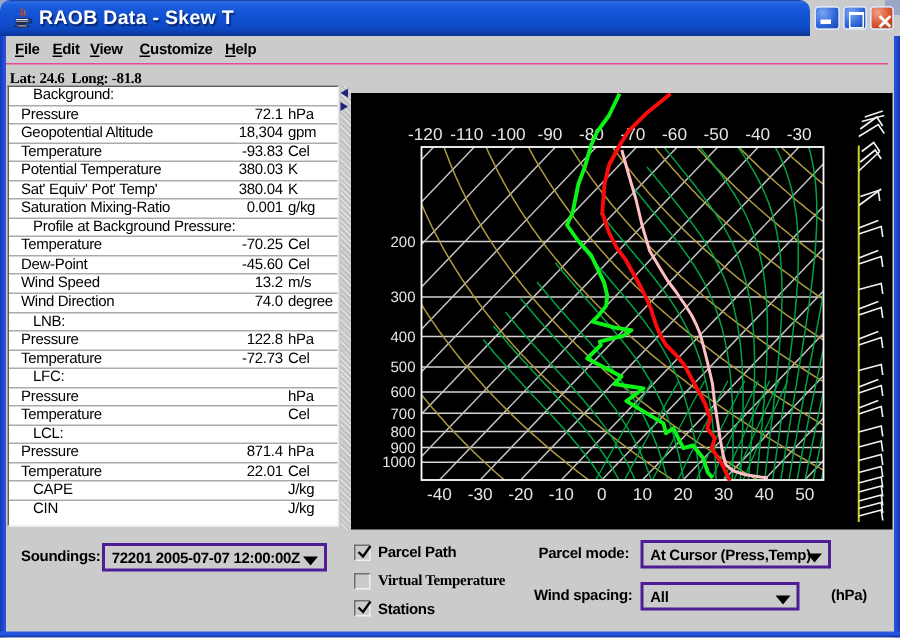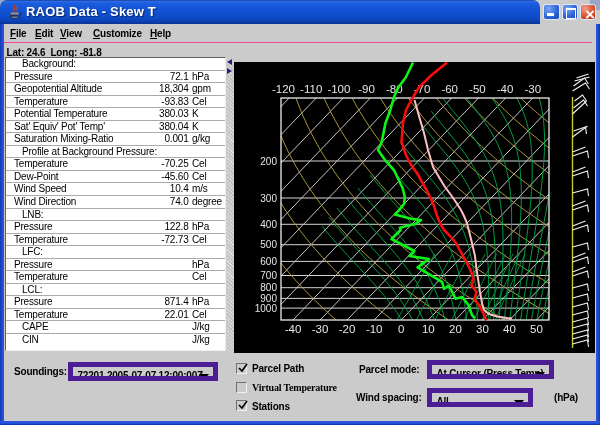--- a/index.html
+++ b/index.html
@@ -23,21 +23,21 @@
 #bclose { left:579.5px; background:radial-gradient(circle at 30% 25%,#f2a089,#d8532c 55%,#b32b0c); }
 #bmin:after { content:""; position:absolute; left:3px; bottom:2.5px; width:7px; height:3px; background:#fff; }
 #bmax:after { content:""; position:absolute; left:3.5px; top:2.5px; width:8px; height:8px; border:1.5px solid #fff; border-top-width:2.5px; }
 #bclose:after { content:"\00d7"; position:absolute; left:4.5px; top:-0.5px; font-size:17px; }
 
 #icon { position:absolute; left:7px; top:4px; width:16px; height:16px; }
 
 #menu { position:absolute; left:4px; top:24px; width:588px; height:19px; background:#cbcbcb;
   font-size:10px; letter-spacing:-0.2px; font-weight:bold; color:#000; border-bottom:1px solid #ec4899; }
 #menu span { position:absolute; top:4px; }
-#latlbl { position:absolute; left:6.5px; top:46.5px; font-size:10px; letter-spacing:-0.2px; font-weight:bold; }
+#latlbl { position:absolute; left:6.5px; top:46.5px; font-size:10px; letter-spacing:-0.2px; font-weight:bold;font-family:Liberation Serif, serif; }
 
 #tblwrap { position:absolute; left:5px; top:57px; width:221px; height:294px;
   border-top:1.5px solid #5e5e5e; border-left:1.5px solid #5e5e5e;
   border-bottom:1.5px solid #efefef; border-right:1.5px solid #efefef; background:#fff; }
 #tbl { position:absolute; inset:0; }
 #tbl > div { height:12.55px; font-size:10px; letter-spacing:-0.2px; position:relative;
   line-height:12.1px; border-bottom:1px solid #ababab; padding-left:16px; white-space:nowrap; }
 #tbl > div:last-child { border-bottom:none; }
 #tbl > div.i { padding-left:8px; }
 #tbl em { font-style:normal; position:absolute; right:36.5px; top:0; }
@@ -46,21 +46,21 @@
 #divider { position:absolute; left:226.5px; top:57px; width:7.5px; height:296px; background:#c8c8c8;
   background-image:repeating-linear-gradient(45deg, rgba(255,255,255,.45) 0 0.8px, rgba(170,170,170,.3) 0.8px 1.6px, transparent 1.6px 2.6px); }
 #divider .t1 { position:absolute; left:0.5px; top:2px; width:0; height:0;
   border-top:3.5px solid transparent; border-bottom:3.5px solid transparent; border-right:5.5px solid #23237e; }
 #divider .t2 { position:absolute; left:0.5px; top:11px; width:0; height:0;
   border-top:3.5px solid transparent; border-bottom:3.5px solid transparent; border-left:5.5px solid #23237e; }
 
 #chart { position:absolute; left:234px; top:62px; width:361px; height:291px; background:#000; }
 
 .blbl { position:absolute; font-size:10px; letter-spacing:-0.2px; font-weight:bold; color:#000; }
-.combo { position:absolute; height:19px; background:#cbcbcb; border:5px solid #4c1d95;
+.combo { position:absolute; height:19px; background:#cbcbcb; border:2px solid #4c1d95;
   font-size:10px; letter-spacing:-0.2px; font-weight:bold; line-height:17.5px; padding-left:4.5px; color:#000; white-space:nowrap; overflow:hidden; }
 .combo:after { content:""; position:absolute; right:4px; top:7px; width:0; height:0;
   border-left:5px solid transparent; border-right:5px solid transparent; border-top:6px solid #000; }
 .cb { position:absolute; width:11px; height:11px; background:#cbcbcb;
   border-top:1.5px solid #707070; border-left:1.5px solid #707070;
   border-bottom:1.5px solid #f0f0f0; border-right:1.5px solid #f0f0f0; }
 .cb svg { position:absolute; left:-1px; top:-3px; }
 </style></head><body>
 
 <div id="cornerL"></div>
@@ -101,21 +101,21 @@
 <div><span>Background:</span><em></em><b></b></div>
 <div class="i"><span>Pressure</span><em>72.1</em><b>hPa</b></div>
 <div class="i"><span>Geopotential Altitude</span><em>18,304</em><b>gpm</b></div>
 <div class="i"><span>Temperature</span><em>-93.83</em><b>Cel</b></div>
 <div class="i"><span>Potential Temperature</span><em>380.03</em><b>K</b></div>
 <div class="i"><span>Sat' Equiv' Pot' Temp'</span><em>380.04</em><b>K</b></div>
 <div class="i"><span>Saturation Mixing-Ratio</span><em>0.001</em><b>g/kg</b></div>
 <div><span>Profile at Background Pressure:</span><em></em><b></b></div>
 <div class="i"><span>Temperature</span><em>-70.25</em><b>Cel</b></div>
 <div class="i"><span>Dew-Point</span><em>-45.60</em><b>Cel</b></div>
-<div class="i"><span>Wind Speed</span><em>10.4</em><b>m/s</b></div>
+<div class="i"><span>Wind Speed</span><em>13.2</em><b>m/s</b></div>
 <div class="i"><span>Wind Direction</span><em>74.0</em><b>degree</b></div>
 <div><span>LNB:</span><em></em><b></b></div>
 <div class="i"><span>Pressure</span><em>122.8</em><b>hPa</b></div>
 <div class="i"><span>Temperature</span><em>-72.73</em><b>Cel</b></div>
 <div><span>LFC:</span><em></em><b></b></div>
 <div class="i"><span>Pressure</span><em></em><b>hPa</b></div>
 <div class="i"><span>Temperature</span><em></em><b>Cel</b></div>
 <div><span>LCL:</span><em></em><b></b></div>
 <div class="i"><span>Pressure</span><em>871.4</em><b>hPa</b></div>
 <div class="i"><span>Temperature</span><em>22.01</em><b>Cel</b></div>

